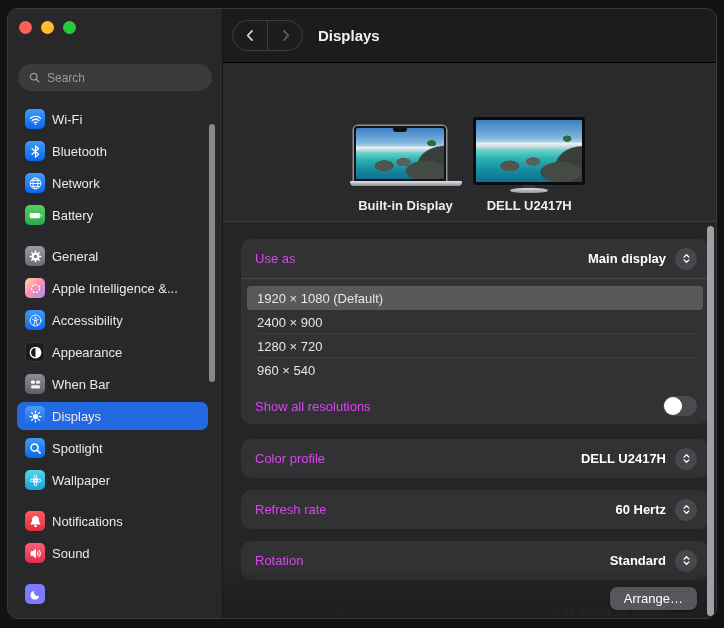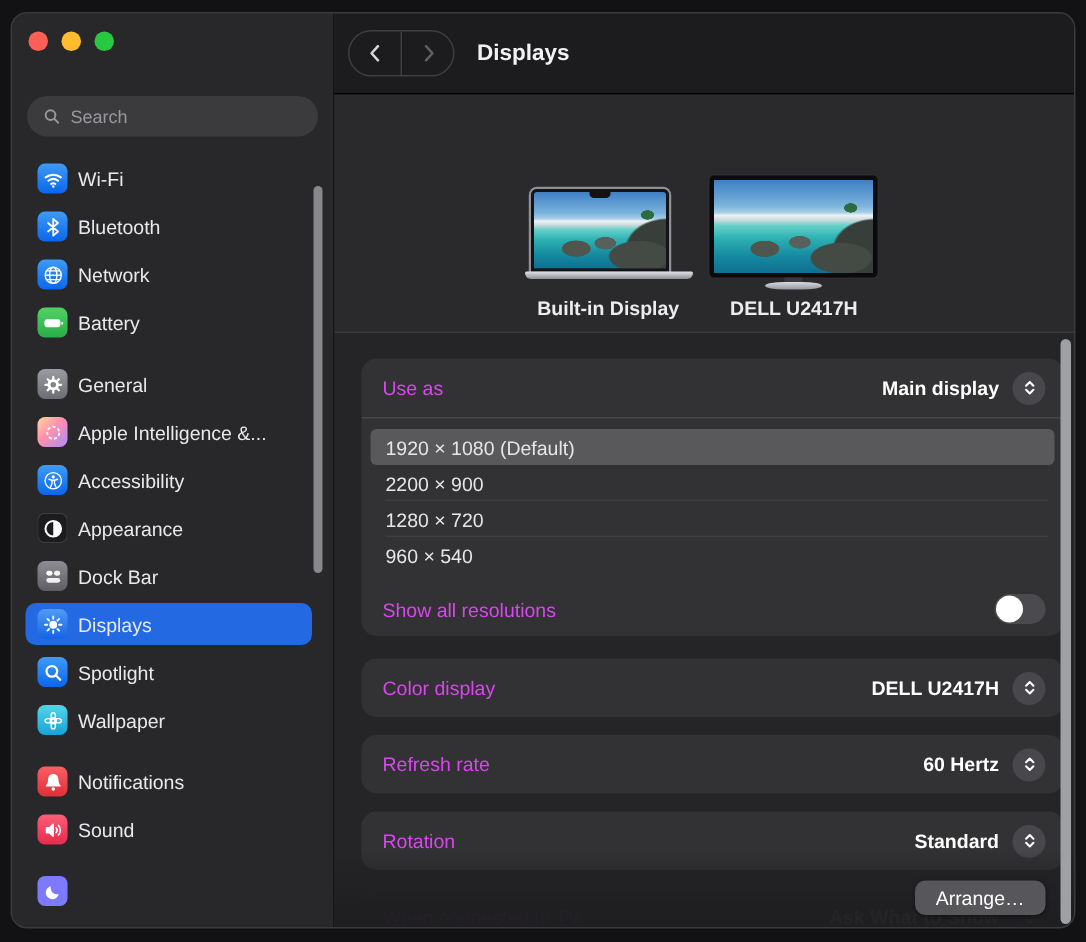--- a/index.html
+++ b/index.html
@@ -195,21 +195,21 @@
             <span class="side-label">Appearance</span>
           </div>
           <div class="side-item">
             <span class="app-icon ic-menu-bar">
               <svg viewBox="0 0 24 24" fill="#fff">
                 <rect x="4.6" y="5.6" width="6.6" height="5.2" rx="2.6"></rect>
                 <rect x="12.8" y="5.6" width="6.6" height="5.2" rx="2.6" opacity=".9"></rect>
                 <rect x="4.6" y="13.2" width="14.8" height="5.2" rx="2.6" opacity=".9"></rect>
               </svg>
             </span>
-            <span class="side-label">Dock Bar</span>
+            <span class="side-label">When Bar</span>
           </div>
           <div class="side-item selected">
             <span class="app-icon ic-displays">
               <svg viewBox="0 0 24 24" stroke="#fff" stroke-width="2" stroke-linecap="round">
                 <circle cx="12" cy="12" r="4.2" fill="#fff" stroke="none"></circle>
                 <path d="M12 3.2v2.4M12 18.4v2.4M3.2 12h2.4M18.4 12h2.4M5.8 5.8l1.7 1.7M16.5 16.5l1.7 1.7M18.2 5.8l-1.7 1.7M7.5 16.5l-1.7 1.7"></path>
               </svg>
             </span>
             <span class="side-label">Displays</span>
           </div>
@@ -322,38 +322,38 @@
                 <svg viewBox="0 0 16 16" fill="none" stroke="#fff" stroke-width="1.7" stroke-linecap="round" stroke-linejoin="round">
                   <path d="M5 6.3 8 3.3l3 3"></path>
                   <path d="M5 9.7 8 12.7l3-3"></path>
                 </svg>
               </span>
           </span>
         </div>
         <div class="card-divider"></div>
         <div class="res-list">
             <div class="res-row selected">1920 × 1080 (Default)</div>
-            <div class="res-row">2200 × 900</div>
+            <div class="res-row">2400 × 900</div>
             <div class="res-row">1280 × 720</div>
             <div class="res-row">960 × 540</div>
           </div>
         <div class="card-divider" style="background:transparent;"></div>
         <div class="setting-row" style="height:36px;">
           <span class="row-label">Show all resolutions</span>
           <span class="toggle">
               <span class="knob"></span>
             </span>
         </div>
       </div>
 
       <div class="gap15"></div>
 
       <div class="card">
         <div class="setting-row">
-          <span class="row-label">Color display</span>
+          <span class="row-label">Color profile</span>
           <span class="row-right">
             <span class="row-value">DELL U2417H</span>
             <span class="stepper">
                 <svg viewBox="0 0 16 16" fill="none" stroke="#fff" stroke-width="1.7" stroke-linecap="round" stroke-linejoin="round">
                   <path d="M5 6.3 8 3.3l3 3"></path>
                   <path d="M5 9.7 8 12.7l3-3"></path>
                 </svg>
               </span>
           </span>
         </div>

